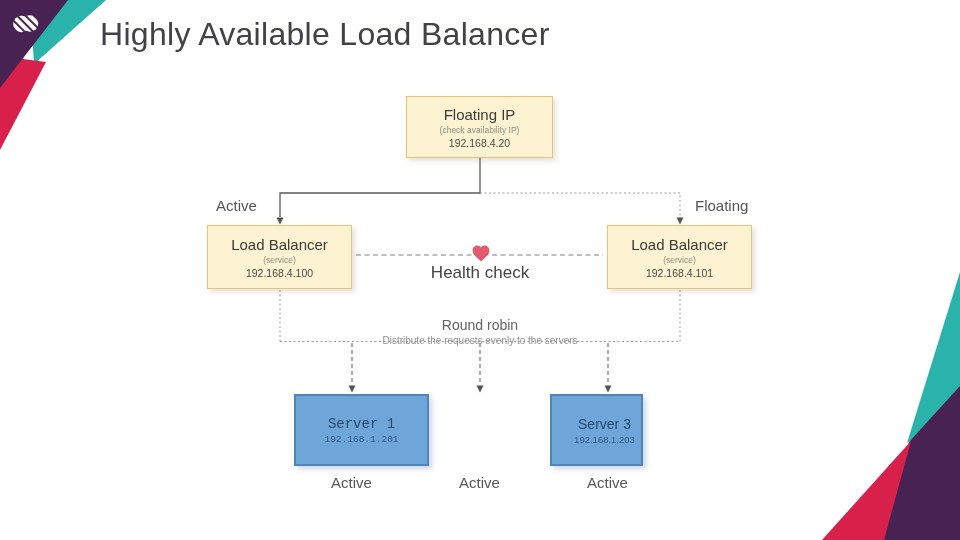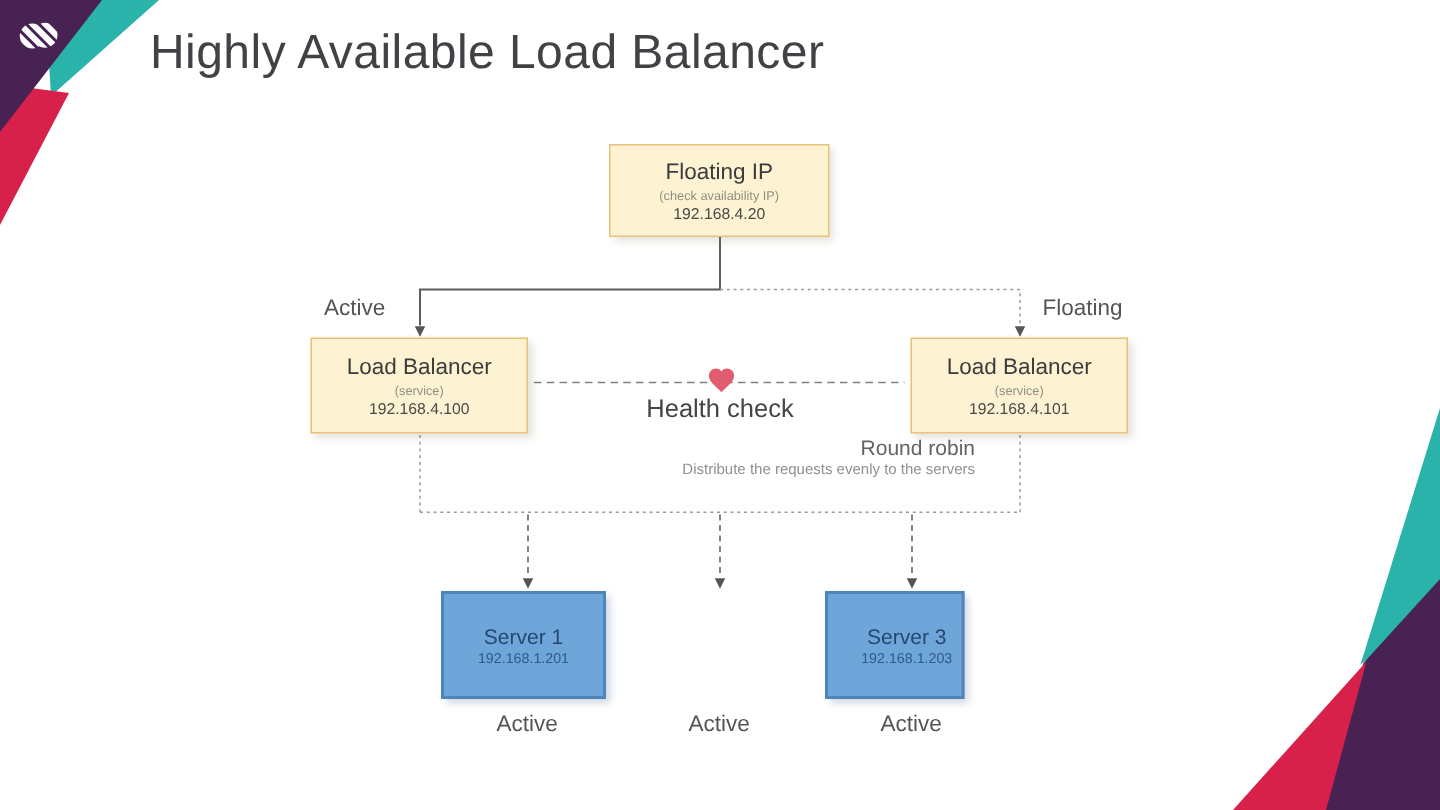--- a/index.html
+++ b/index.html
@@ -43,33 +43,33 @@
   .node-blue{
     background:var(--node-blue-bg);border:2px solid var(--node-blue-border);
     box-shadow:3px 3px 5px rgba(70,100,140,.25);
   }
   .node-blue .node-title{font-size:14px;color:#24486f;}
   .node-blue .node-ip{font-size:9.5px;color:#2f5a86;}
 
   .fip{left:406px;top:96px;width:147px;height:62px;}
   .lb-left{left:207px;top:225px;width:145px;height:64px;}
   .lb-right{left:607px;top:225px;width:145px;height:64px;}
-  .srv1{left:294px;top:394px;width:110px;height:72px;}
+  .srv1{left:294px;top:394px;width:135px;height:72px;font-family:Liberation Mono, monospace;}
   .srv2{left:422px;top:394px;width:115px;height:72px;}
   .srv3{left:550px;top:394px;width:93px;height:72px;padding-left:16px;}
 
   .state-label{position:absolute;font-size:15px;color:#555;}
   .lbl-active-left{left:216px;top:197px;}
   .lbl-passive-right{left:695px;top:197px;}
   .srv-state{width:115px;top:474px;text-align:center;}
   .srv-state.s1{left:294px;} .srv-state.s2{left:422px;} .srv-state.s3{left:550px;}
 
   .health-label{position:absolute;left:380px;top:263px;width:200px;text-align:center;
     font-size:17px;color:#454545;}
-  .round-robin{position:absolute;left:310px;top:290px;width:340px;text-align:right;}
+  .round-robin{position:absolute;left:310px;top:317px;width:340px;text-align:center;}
   .round-robin .rr-title{font-size:14px;color:#636363;}
   .round-robin .rr-sub{font-size:10px;color:#909090;margin-top:2px;}
 </style>
 </head>
 <body>
 
 <div class="slide">
 
   <svg class="layer" viewBox="0 0 960 540" xmlns="http://www.w3.org/2000/svg">
     <defs>

